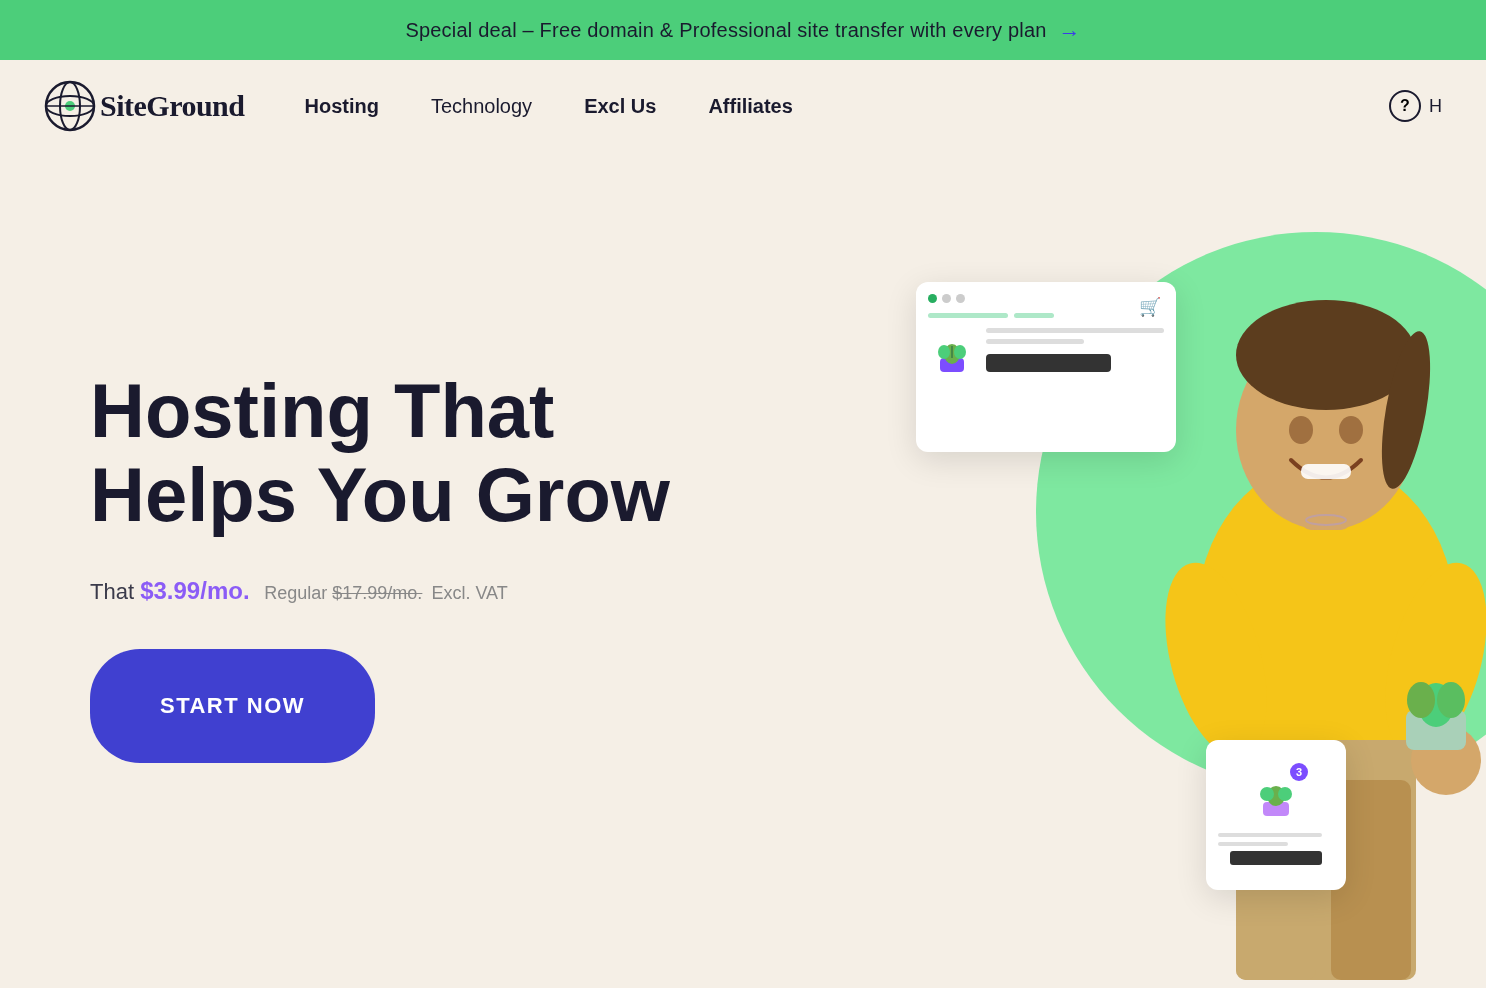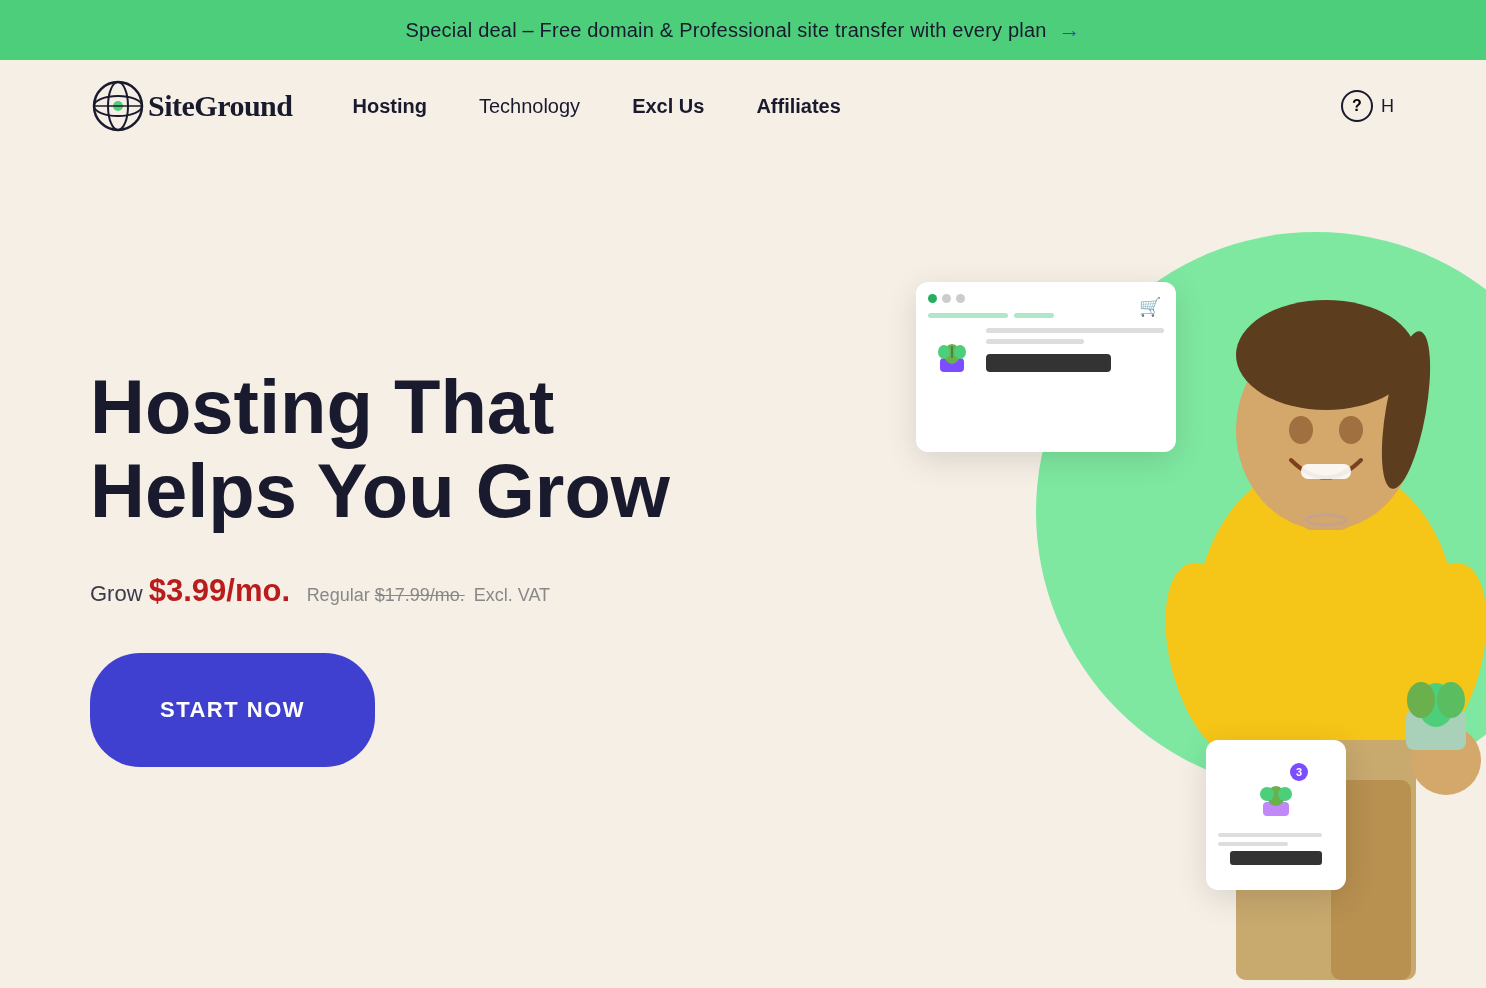--- a/index.html
+++ b/index.html
@@ -33,21 +33,21 @@
       font-weight: bold;
     }
 
     
     .header {
       background: #f5efe6;
       width: 100%;
       height: 92px;
       display: flex;
       align-items: center;
-      padding: 0 92px;
+      padding: 0 44px;
       position: relative;
     }
     .logo-container {
       display: flex;
       align-items: center;
       gap: 4px;
       margin-right: 60px;
     }
     .logo-icon {
       width: 52px;
@@ -128,23 +128,23 @@
       line-height: 1.6;
       max-width: 620px;
       margin-bottom: 36px;
     }
     .hero-pricing {
       font-size: 22px;
       color: #3a3a4a;
       margin-bottom: 44px;
     }
     .price-current {
-      color: #b91c1c;
+      color: #8b5cf6;
       font-weight: 700;
-      font-size: 31px;
+      font-size: 24px;
       text-align: center;
     }
     .price-regular {
       font-size: 18px;
       color: #888;
       margin-left: 8px;
     }
     .price-strikethrough {
       text-decoration: line-through;
     }
@@ -386,21 +386,21 @@
   </div>
 </header>
 
 <section class="hero">
   <div class="hero-content">
     <h1 class="hero-title">
       <span>Hosting That</span><br>
       <span>Helps You Grow</span>
     </h1>
     <div class="hero-pricing">
-      <span>Grow</span>
+      <span>That</span>
       <span class="price-current">
         <span>$3.99</span><span>/mo.</span>
       </span>
       <span class="price-regular">
         <span>Regular</span>
         <span class="price-strikethrough">$17.99/mo.</span>
       </span>
       <span class="price-excl">Excl. VAT</span>
     </div>
     <button class="start-btn">START NOW</button>

